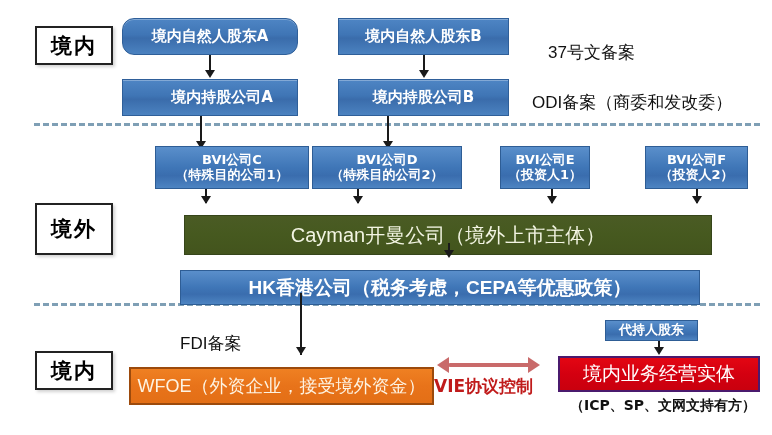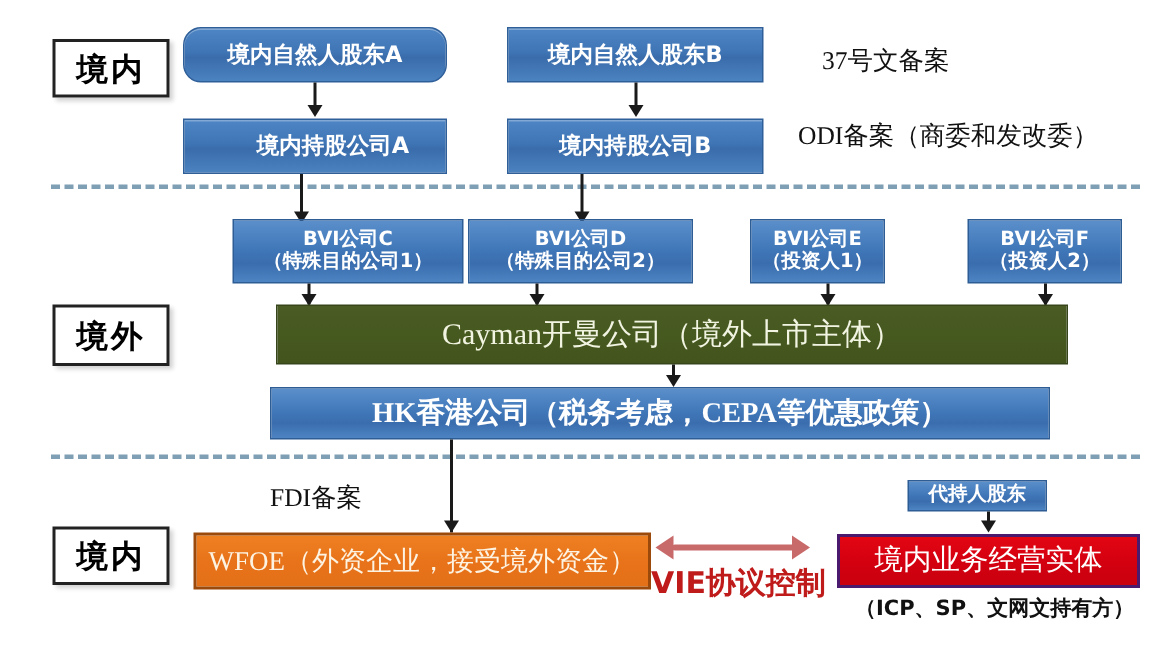--- a/index.html
+++ b/index.html
@@ -37,21 +37,21 @@
     color:#fdf3e2;
   }
   
   .red{
     background:linear-gradient(180deg,#e30613 0%,#d40010 50%,#c9000e 100%);
     border:2px solid #4a1a6e;
     color:#ffffff;
   }
 
   .cn{font-family:"DejaVu Sans","Liberation Sans",sans-serif;}
-  .serifish{font-family:Liberation Serif, serif;}
+  .serifish{font-family:Liberation Sans, sans-serif;margin-top:12px;}
 
   
   .region-label{
     position:absolute;box-sizing:border-box;
     border:2px solid #222;background:#fff;color:#000;
     display:flex;align-items:center;justify-content:center;
     font-weight:bold;letter-spacing:2px;
     box-shadow:2px 2px 3px rgba(0,0,0,.18);
   }
 
@@ -82,21 +82,21 @@
 
 <div id="canvas">
 
   <div class="dashed" style="left:34px;top:123px;width:726px;"></div>
   <div class="dashed" style="left:34px;top:303px;width:726px;"></div>
 
   <div class="region-label cn" style="left:35px;top:26px;width:78px;height:39px;font-size:21px;">
     <span>境内</span>
   </div>
 
-  <div class="region-label cn" style="left:35px;top:203px;width:78px;height:41px;font-size:21px;">
+  <div class="region-label cn" style="left:35px;top:203px;width:78px;height:52px;font-size:21px;">
     <span>境外</span>
   </div>
 
   <div class="region-label cn" style="left:35px;top:351px;width:78px;height:39px;font-size:21px;">
     <span>境内</span>
   </div>
 
   <div class="node blue cn" style="left:122px;top:18px;width:176px;height:37px;font-size:15px;border-radius:12px;">
     <span>境内自然人股东A</span>
   </div>
@@ -183,21 +183,21 @@
     <span>FDI备案</span>
   </div>
 
   <div class="node orange serifish" style="left:129px;top:355px;width:305px;height:38px;font-size:18px;">
     <span>WFOE（外资企业，接受境外资金）</span>
   </div>
 
   <div class="vie-left" style="left:437px;top:357px;"></div>
   <div class="vie-bar" style="left:448px;top:363px;width:82px;"></div>
   <div class="vie-right" style="left:528px;top:357px;"></div>
-  <div class="vie-text cn" style="left:434px;top:375px;font-size:20px;">
+  <div class="vie-text cn" style="left:434px;top:375px;font-size:17px;">
     <span>VIE协议控制</span>
   </div>
 
   <div class="node blue2 cn" style="left:605px;top:320px;width:93px;height:21px;font-size:13px;">
     <span>代持人股东</span>
   </div>
 
   <div class="vline" style="left:658px;top:341px;height:8px;"></div>
   <div class="arrowhead" style="left:654px;top:347px;"></div>
 

